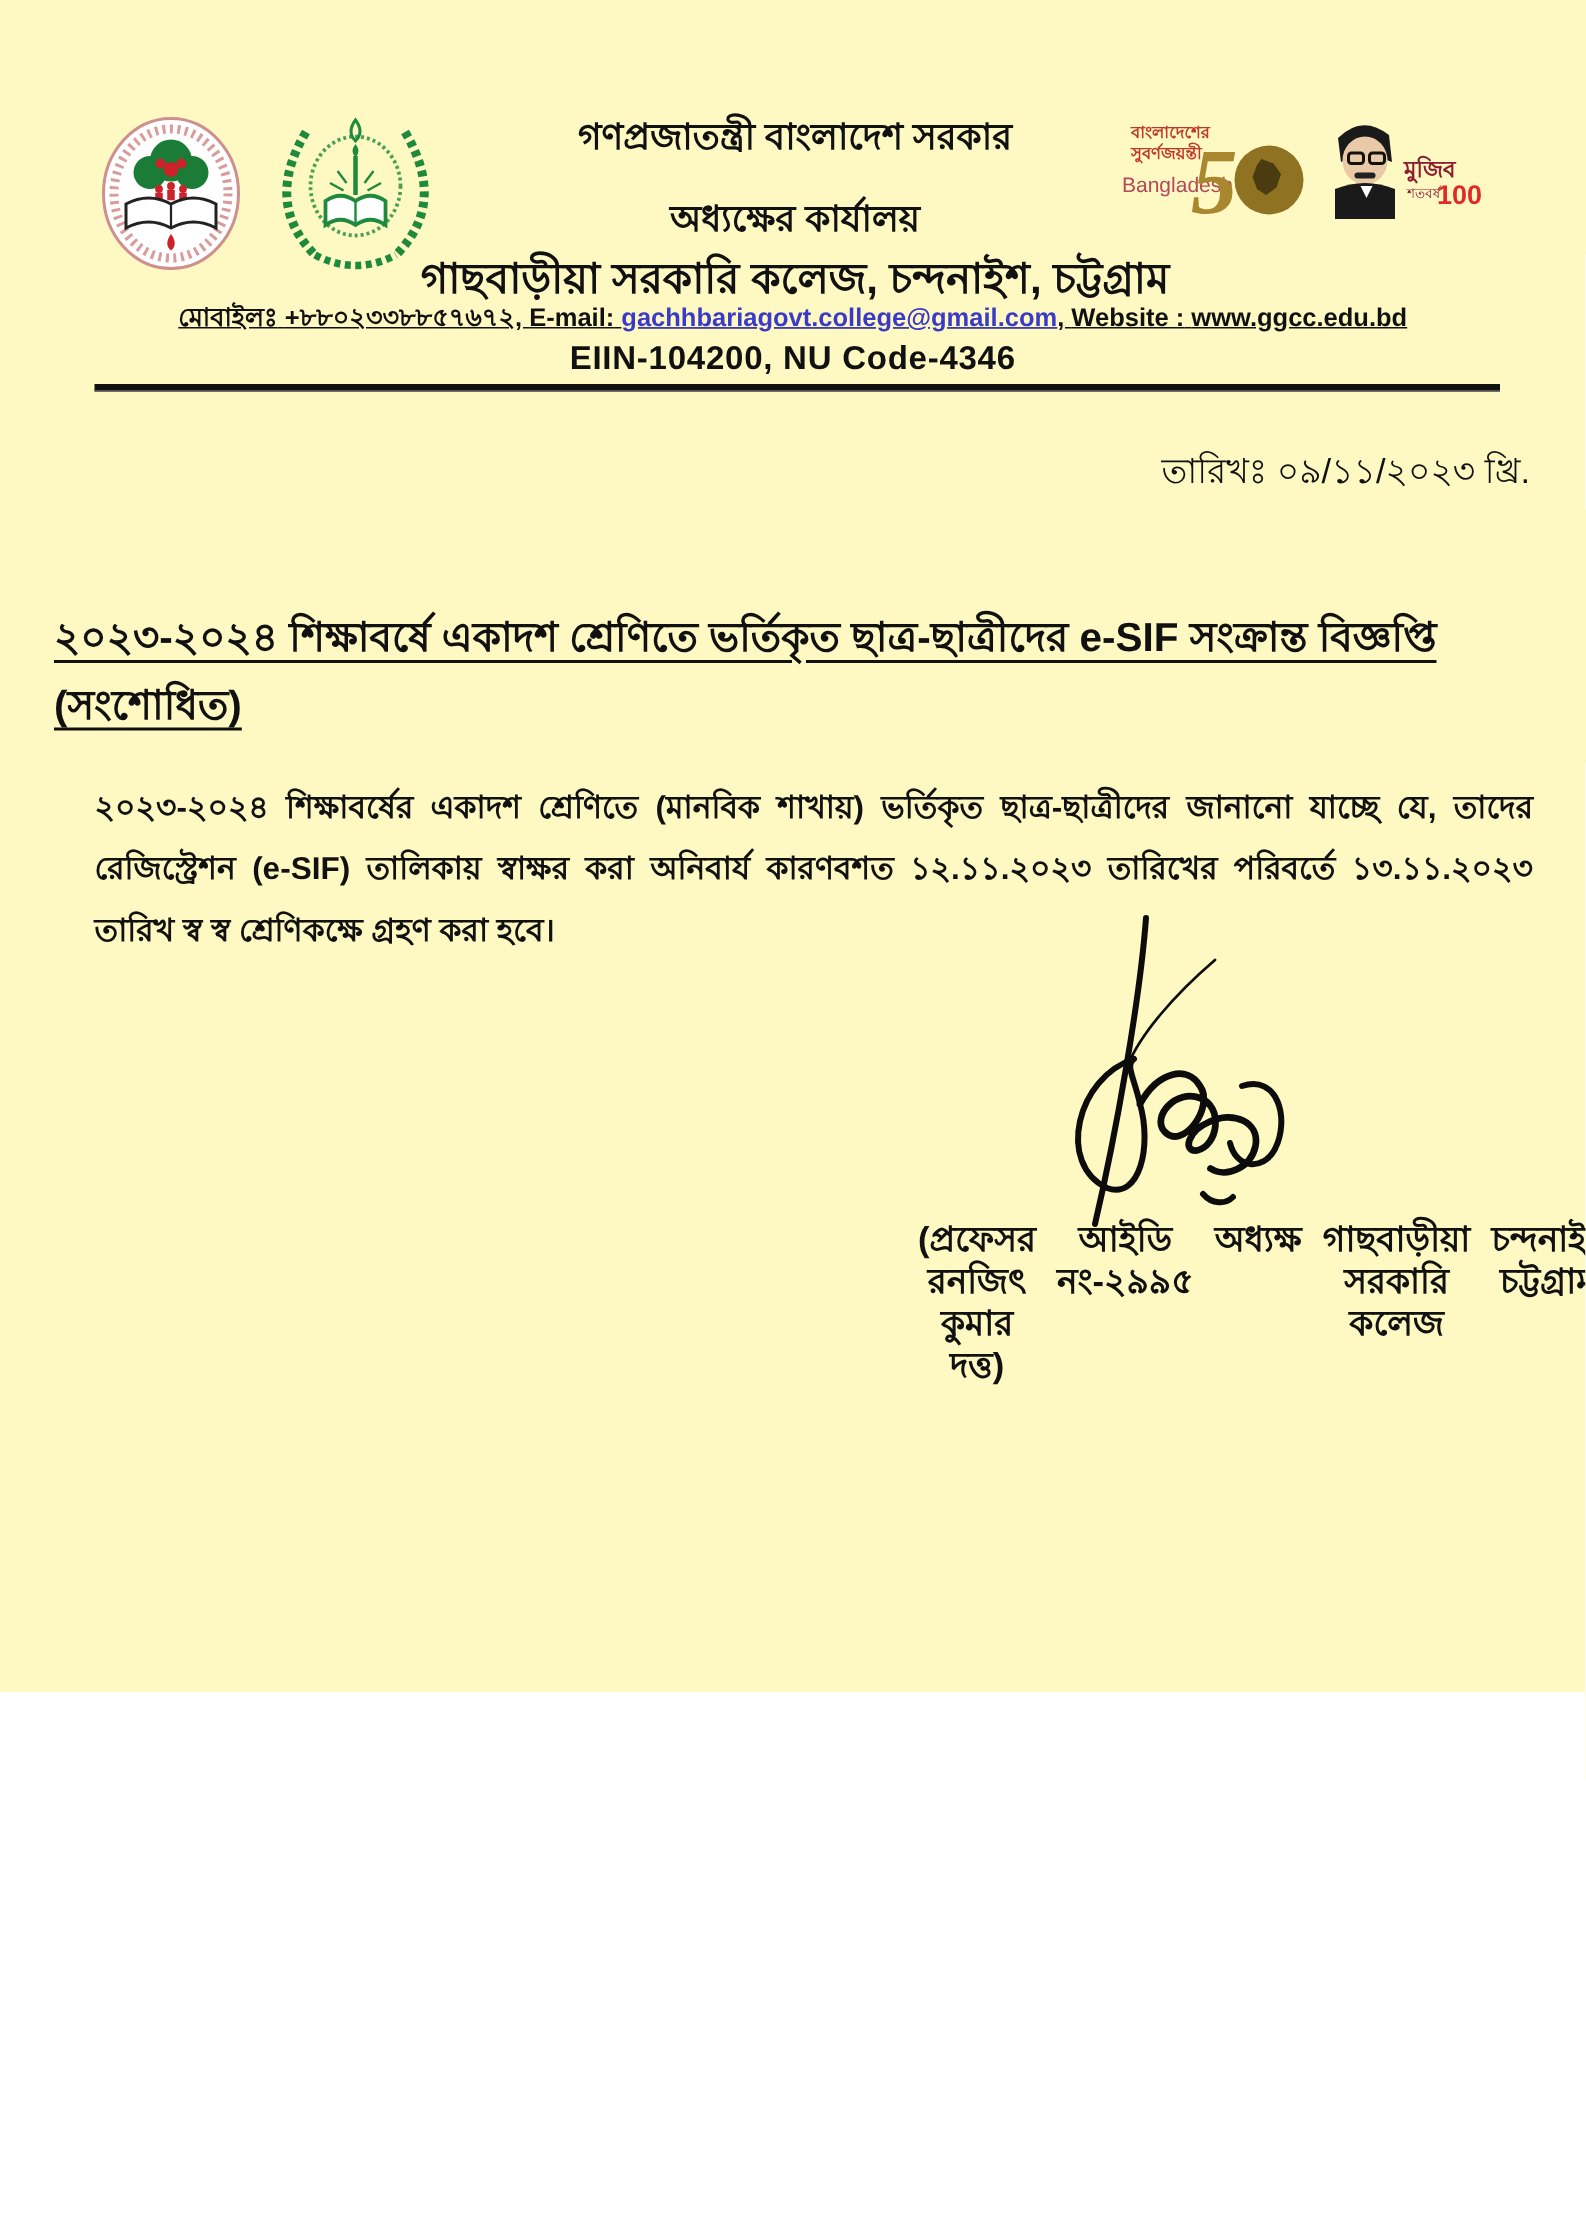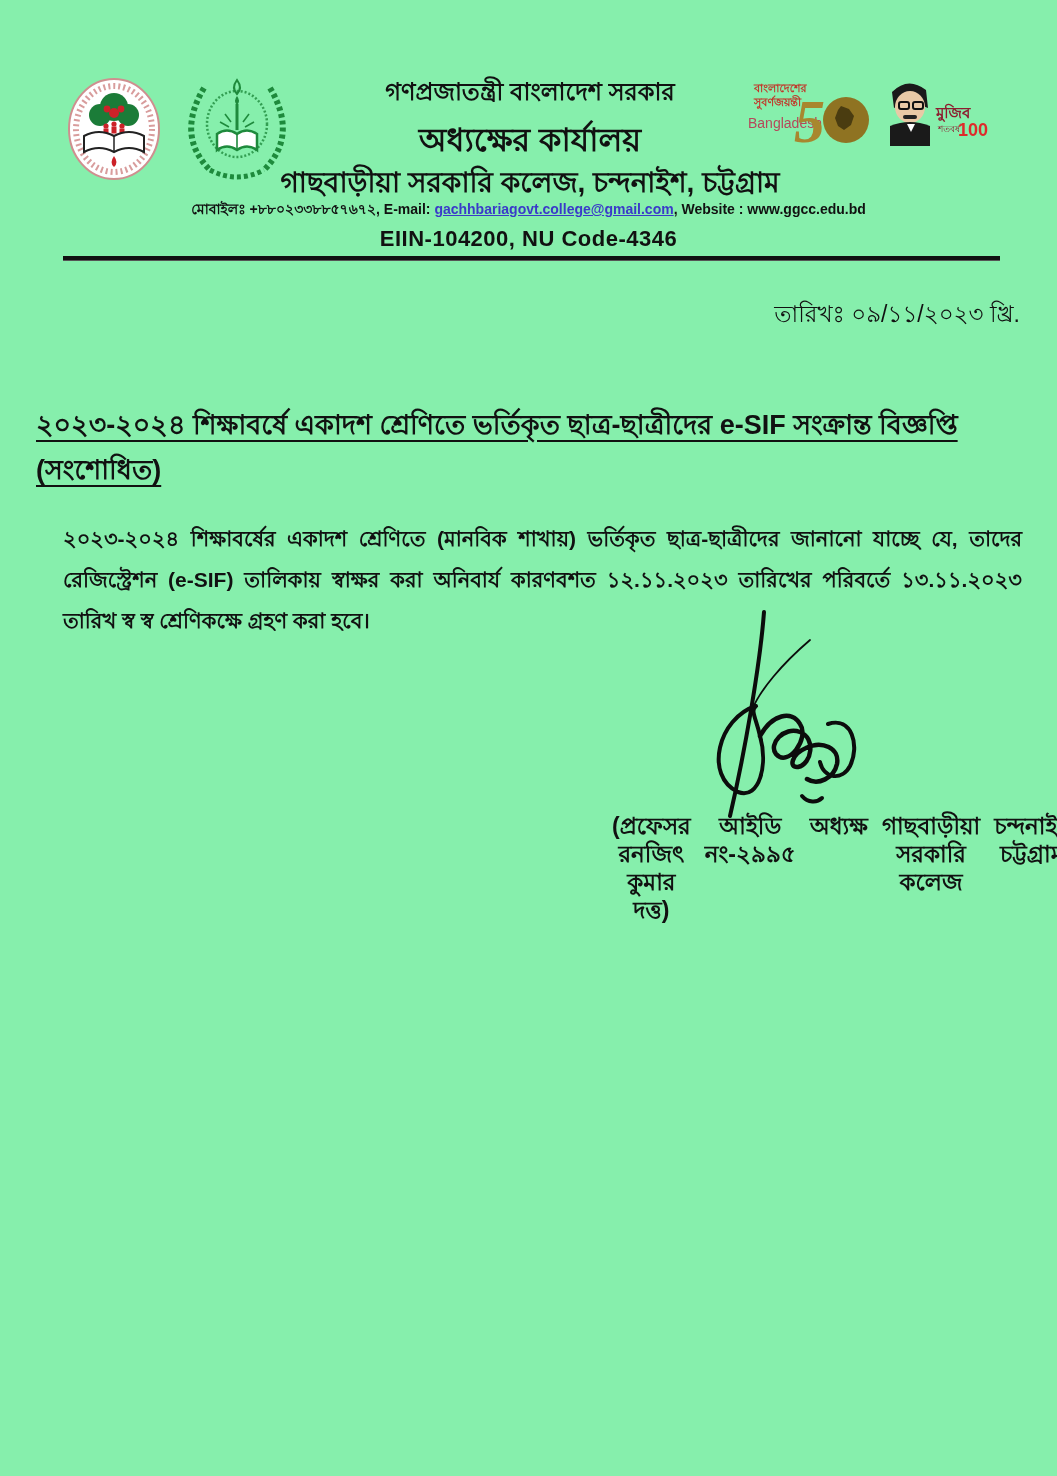--- a/index.html
+++ b/index.html
@@ -1,36 +1,36 @@
 <!DOCTYPE html>
 <html><head>
 <meta charset="utf-8">
 <style>
   html,body{margin:0;padding:0;background:#ffffff;}
   .page{
     position:relative;
-    width:1057px;height:1476px;
-    background:#86efac;
+    width:1057px;height:1128px;
+    background:#fef9c3;
     font-family:"Liberation Sans", sans-serif;
     color:#111;
     overflow:hidden;
   }
   .abs{position:absolute;}
   
   .hdr-text{
     left:270px;top:76px;width:520px;
     text-align:center;font-weight:bold;line-height:1.0;
   }
   .hdr-line1{font-size:24px;margin:4px 0 0;}
-  .hdr-line2{font-size:32px;margin:20px 0 0;}
+  .hdr-line2{font-size:24px;margin:31px 0 0;}
   .hdr-line3{font-size:28px;margin:13px 0 17px;}
   
   .contact-line{
     left:0;top:198px;width:1057px;
-    text-align:center;font-size:14px;font-weight:bold;
+    text-align:center;font-size:17px;font-weight:bold;text-decoration:underline;
   }
   .email-link{color:#3a3ac9;text-decoration:underline;font-weight:bold;cursor:pointer;}
   .codes-line{
     left:0;top:226px;width:1057px;text-align:center;
     font-family:Liberation Sans, sans-serif;
     font-size:22px;font-weight:bold;letter-spacing:.5px;
   }
   .rule{
     left:63px;top:256px;width:937px;height:4px;background:#111;
     border-bottom:1px solid #555;

